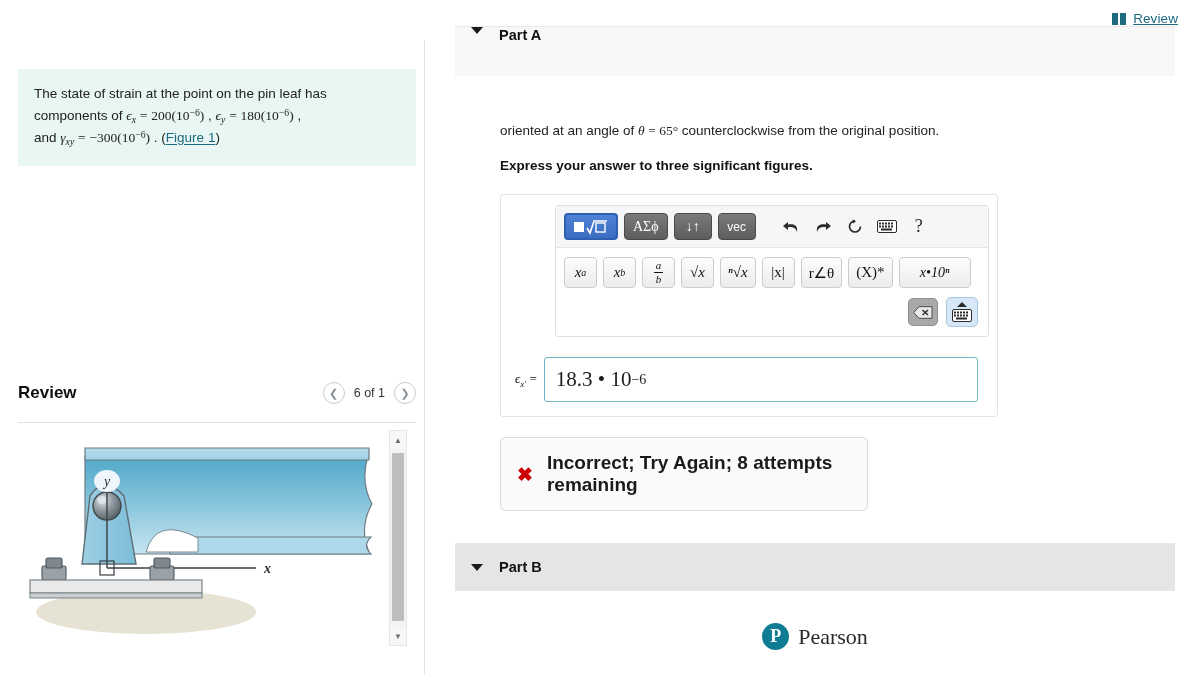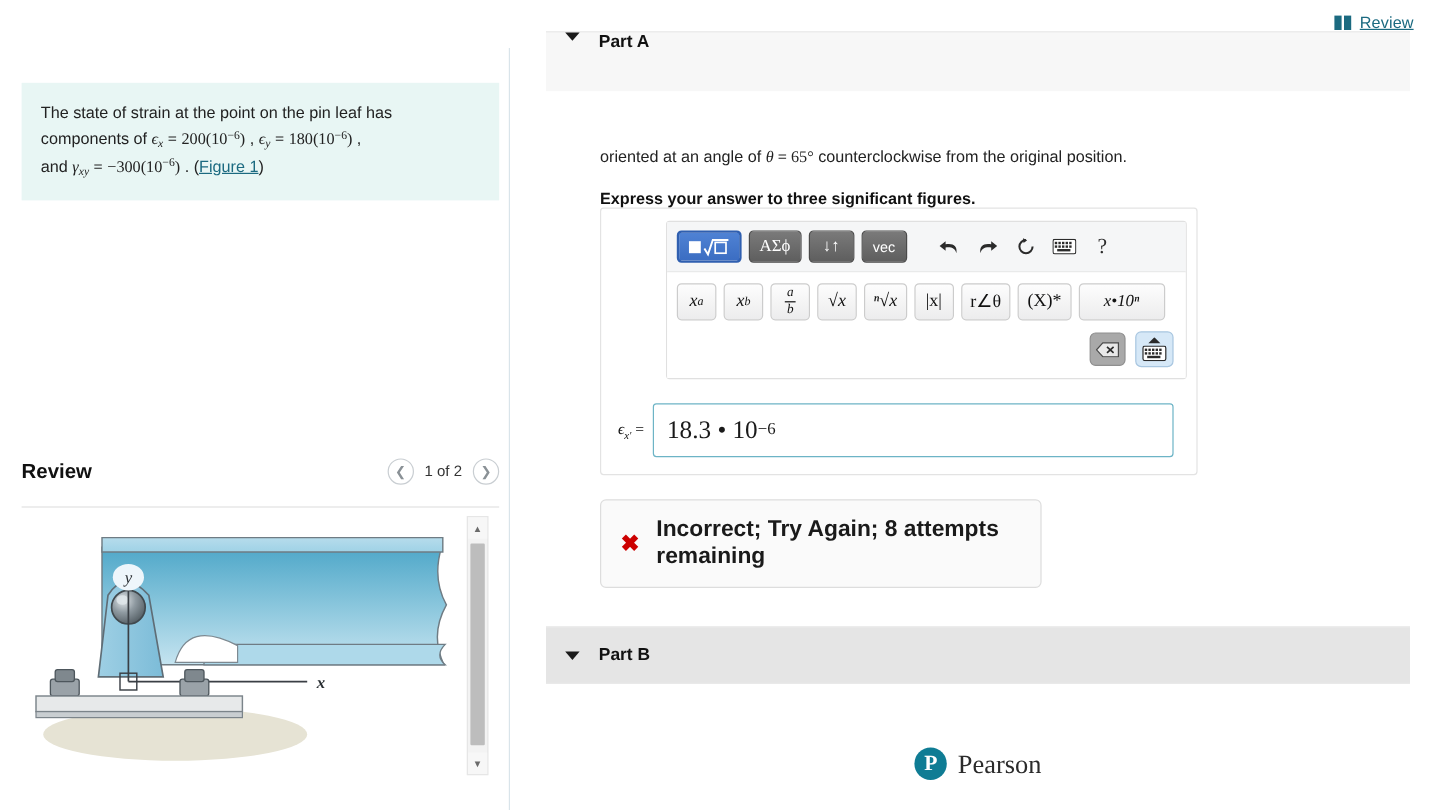--- a/index.html
+++ b/index.html
@@ -98,21 +98,21 @@
   .part-title { font-size:14.5px; font-weight:bold; color:#111; }
 
   .q-body { padding:22px 18px 0 45px; }
   .q-text { font-size:13.5px; color:#222; line-height:1.6; max-width:660px; }
   .q-text .mi { font-family:"Liberation Serif", serif; font-style:italic; }
   .q-text .mn { font-family:"Liberation Serif", serif; }
   .q-bold { font-size:13.5px; font-weight:bold; color:#111; margin-top:17px; }
 
   
   .ans-card {
-    width:498px; border:1px solid #e3e3e3; border-radius:3px;
+    margin-top:21px; width:498px; border:1px solid #e3e3e3; border-radius:3px;
     background:#fff; padding:10px 10px 14px 10px;
   }
   .mathbox { border:1px solid #e0e0e0; border-radius:3px; background:#fff; width:434px; margin-left:44px; }
   .mrow1 {
     display:flex; align-items:center; gap:6px; padding:7px 8px 7px 8px;
     background:#f5f6f7; border-bottom:1px solid #e6e6e6;
   }
   .tb {
     height:27px; min-width:38px; padding:0 8px; border-radius:4px;
     display:flex; align-items:center; justify-content:center;
@@ -214,21 +214,21 @@
     <div class="statement">
       <span>The state of strain at the point on the pin leaf has</span><br>
       <span>components of </span><span class="mi">ϵ</span><span class="mi sub">x</span> <span class="mn">=</span> <span class="mn">200(10</span><span class="mn sup">−6</span><span class="mn">)</span> , <span class="mi">ϵ</span><span class="mi sub">y</span> <span class="mn">=</span> <span class="mn">180(10</span><span class="mn sup">−6</span><span class="mn">)</span> ,<br>
       <span>and </span><span class="mi">γ</span><span class="mi sub">xy</span> <span class="mn">=</span> <span class="mn">−300(10</span><span class="mn sup">−6</span><span class="mn">)</span> . (<a class="fig-link" href="#">Figure 1</a>)
     </div>
 
     <div class="fig-head">
       <div class="fig-title">Review</div>
       <div class="pager">
         <div class="pg-btn">❮</div>
-        <div class="pg-label">1 of 2</div>
+        <div class="pg-label">6 of 1</div>
         <div class="pg-btn">❯</div>
       </div>
     </div>
     <div class="fig-rule"></div>
 
     <div class="fig-view">
       <svg class="fig-art" viewBox="0 0 360 208">
         <defs>
           <linearGradient id="beamG" x1="0" y1="0" x2="0" y2="1">
             <stop offset="0" stop-color="#4fa8c9"></stop>

